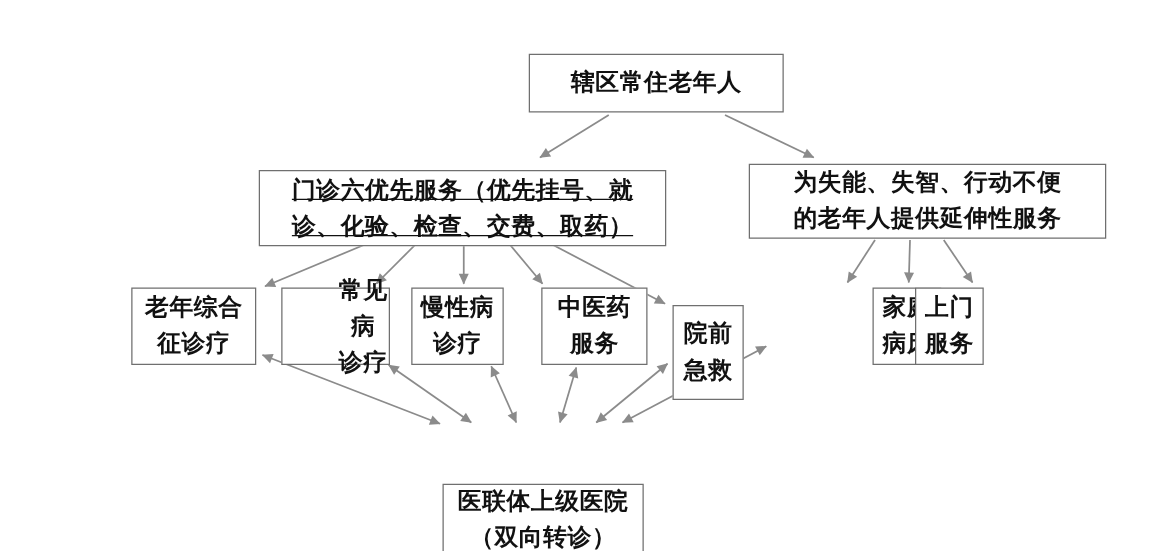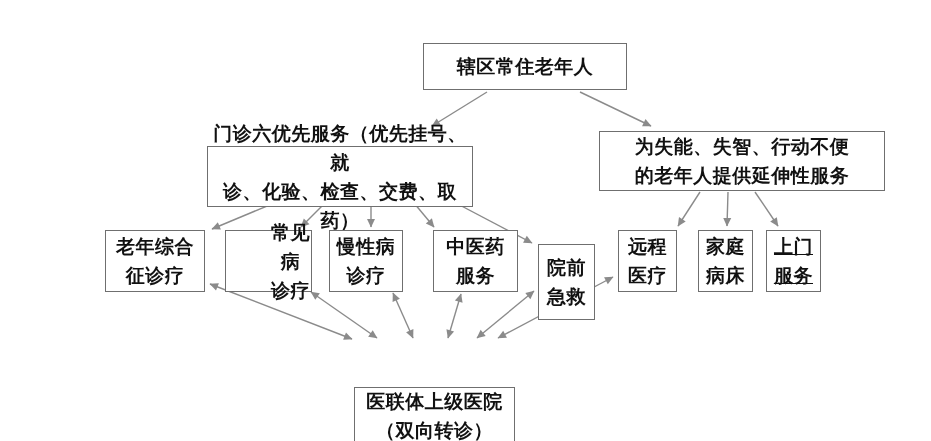--- a/index.html
+++ b/index.html
@@ -60,46 +60,44 @@
       <line x1="210" y1="284" x2="352" y2="339" marker-end="url(#ah-end)" marker-start="url(#ah-start)"></line>
       <line x1="311" y1="292" x2="377" y2="338" marker-end="url(#ah-end)" marker-start="url(#ah-start)"></line>
       <line x1="393" y1="293" x2="413" y2="338" marker-end="url(#ah-end)" marker-start="url(#ah-start)"></line>
       <line x1="461" y1="294" x2="448" y2="338" marker-end="url(#ah-end)" marker-start="url(#ah-start)"></line>
       <line x1="534" y1="291" x2="477" y2="338" marker-end="url(#ah-end)" marker-start="url(#ah-start)"></line>
       <line x1="613" y1="277" x2="498" y2="338" marker-end="url(#ah-end)" marker-start="url(#ah-start)"></line>
     </svg>
 
   <div class="node" style="left:423px;top:43px;width:204px;height:47px;">辖区常住老年人</div>
 
-  <div class="node" style="left:207px;top:146px;width:266px;height:61px;">门诊六优先服务（优先挂号、就
+  <div class="node" style="left:207px;top:136px;width:326px;height:61px;text-decoration:underline;">门诊六优先服务（优先挂号、就
 诊、化验、检查、交费、取药）</div>
 
   <div class="node" style="left:599px;top:131px;width:286px;height:60px;">为失能、失智、行动不便
 的老年人提供延伸性服务</div>
 
   <div class="node" style="left:105px;top:230px;width:100px;height:62px;">老年综合
 征诊疗</div>
 
   <div class="node" style="left:225px;top:230px;width:87px;height:62px;padding-left:44px;">常见病
 诊疗</div>
 
   <div class="node" style="left:329px;top:230px;width:74px;height:62px;">慢性病
 诊疗</div>
 
   <div class="node" style="left:433px;top:230px;width:85px;height:62px;">中医药
 服务</div>
 
   <div class="node" style="left:538px;top:244px;width:57px;height:76px;">院前
 急救</div>
 
-  <div class="node" style="left:618px;top:230px;width:59px;height:62px;">远程
-医疗</div>
 
   <div class="node" style="left:698px;top:230px;width:55px;height:62px;">家庭
 病床</div>
 
-  <div class="node" style="left:766px;top:230px;width:55px;height:62px;text-decoration:underline;">上门
+  <div class="node" style="left:732px;top:230px;width:55px;height:62px;">上门
 服务</div>
 
   <div class="node" style="left:354px;top:343px;width:161px;height:58px;margin-top:44px;">医联体上级医院
 （双向转诊）</div>
 
 </div>
 
 </body></html>

